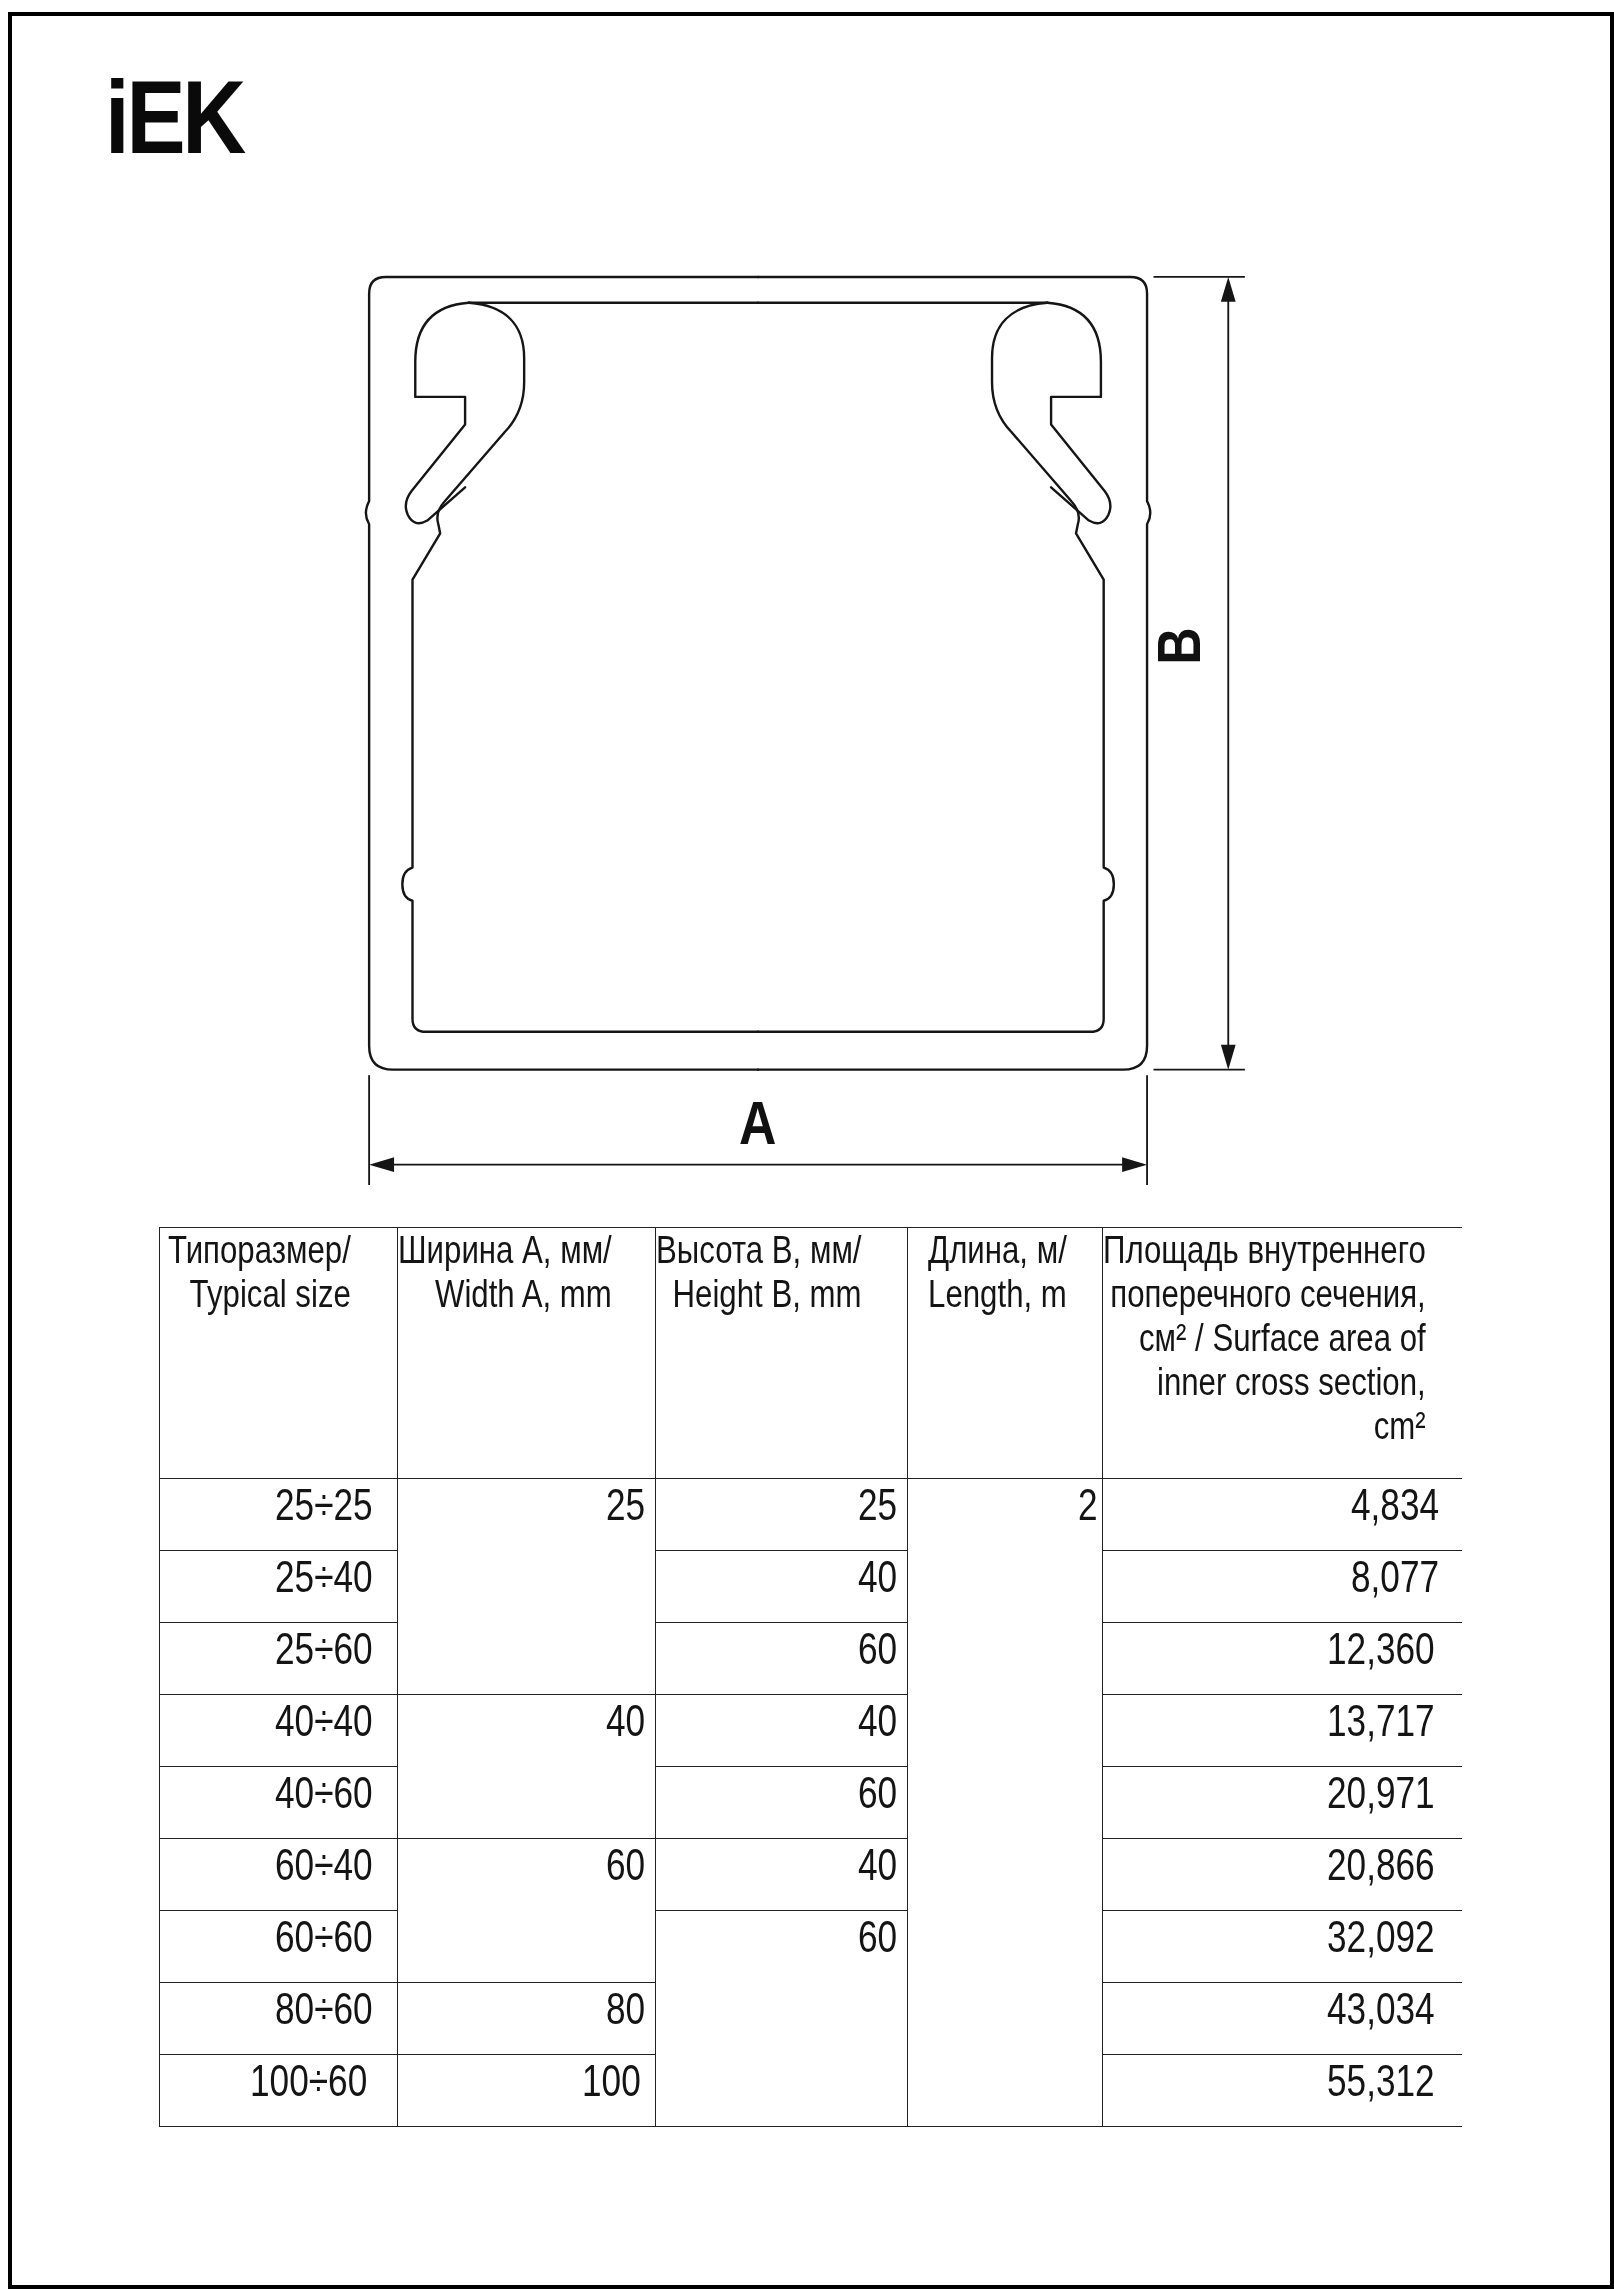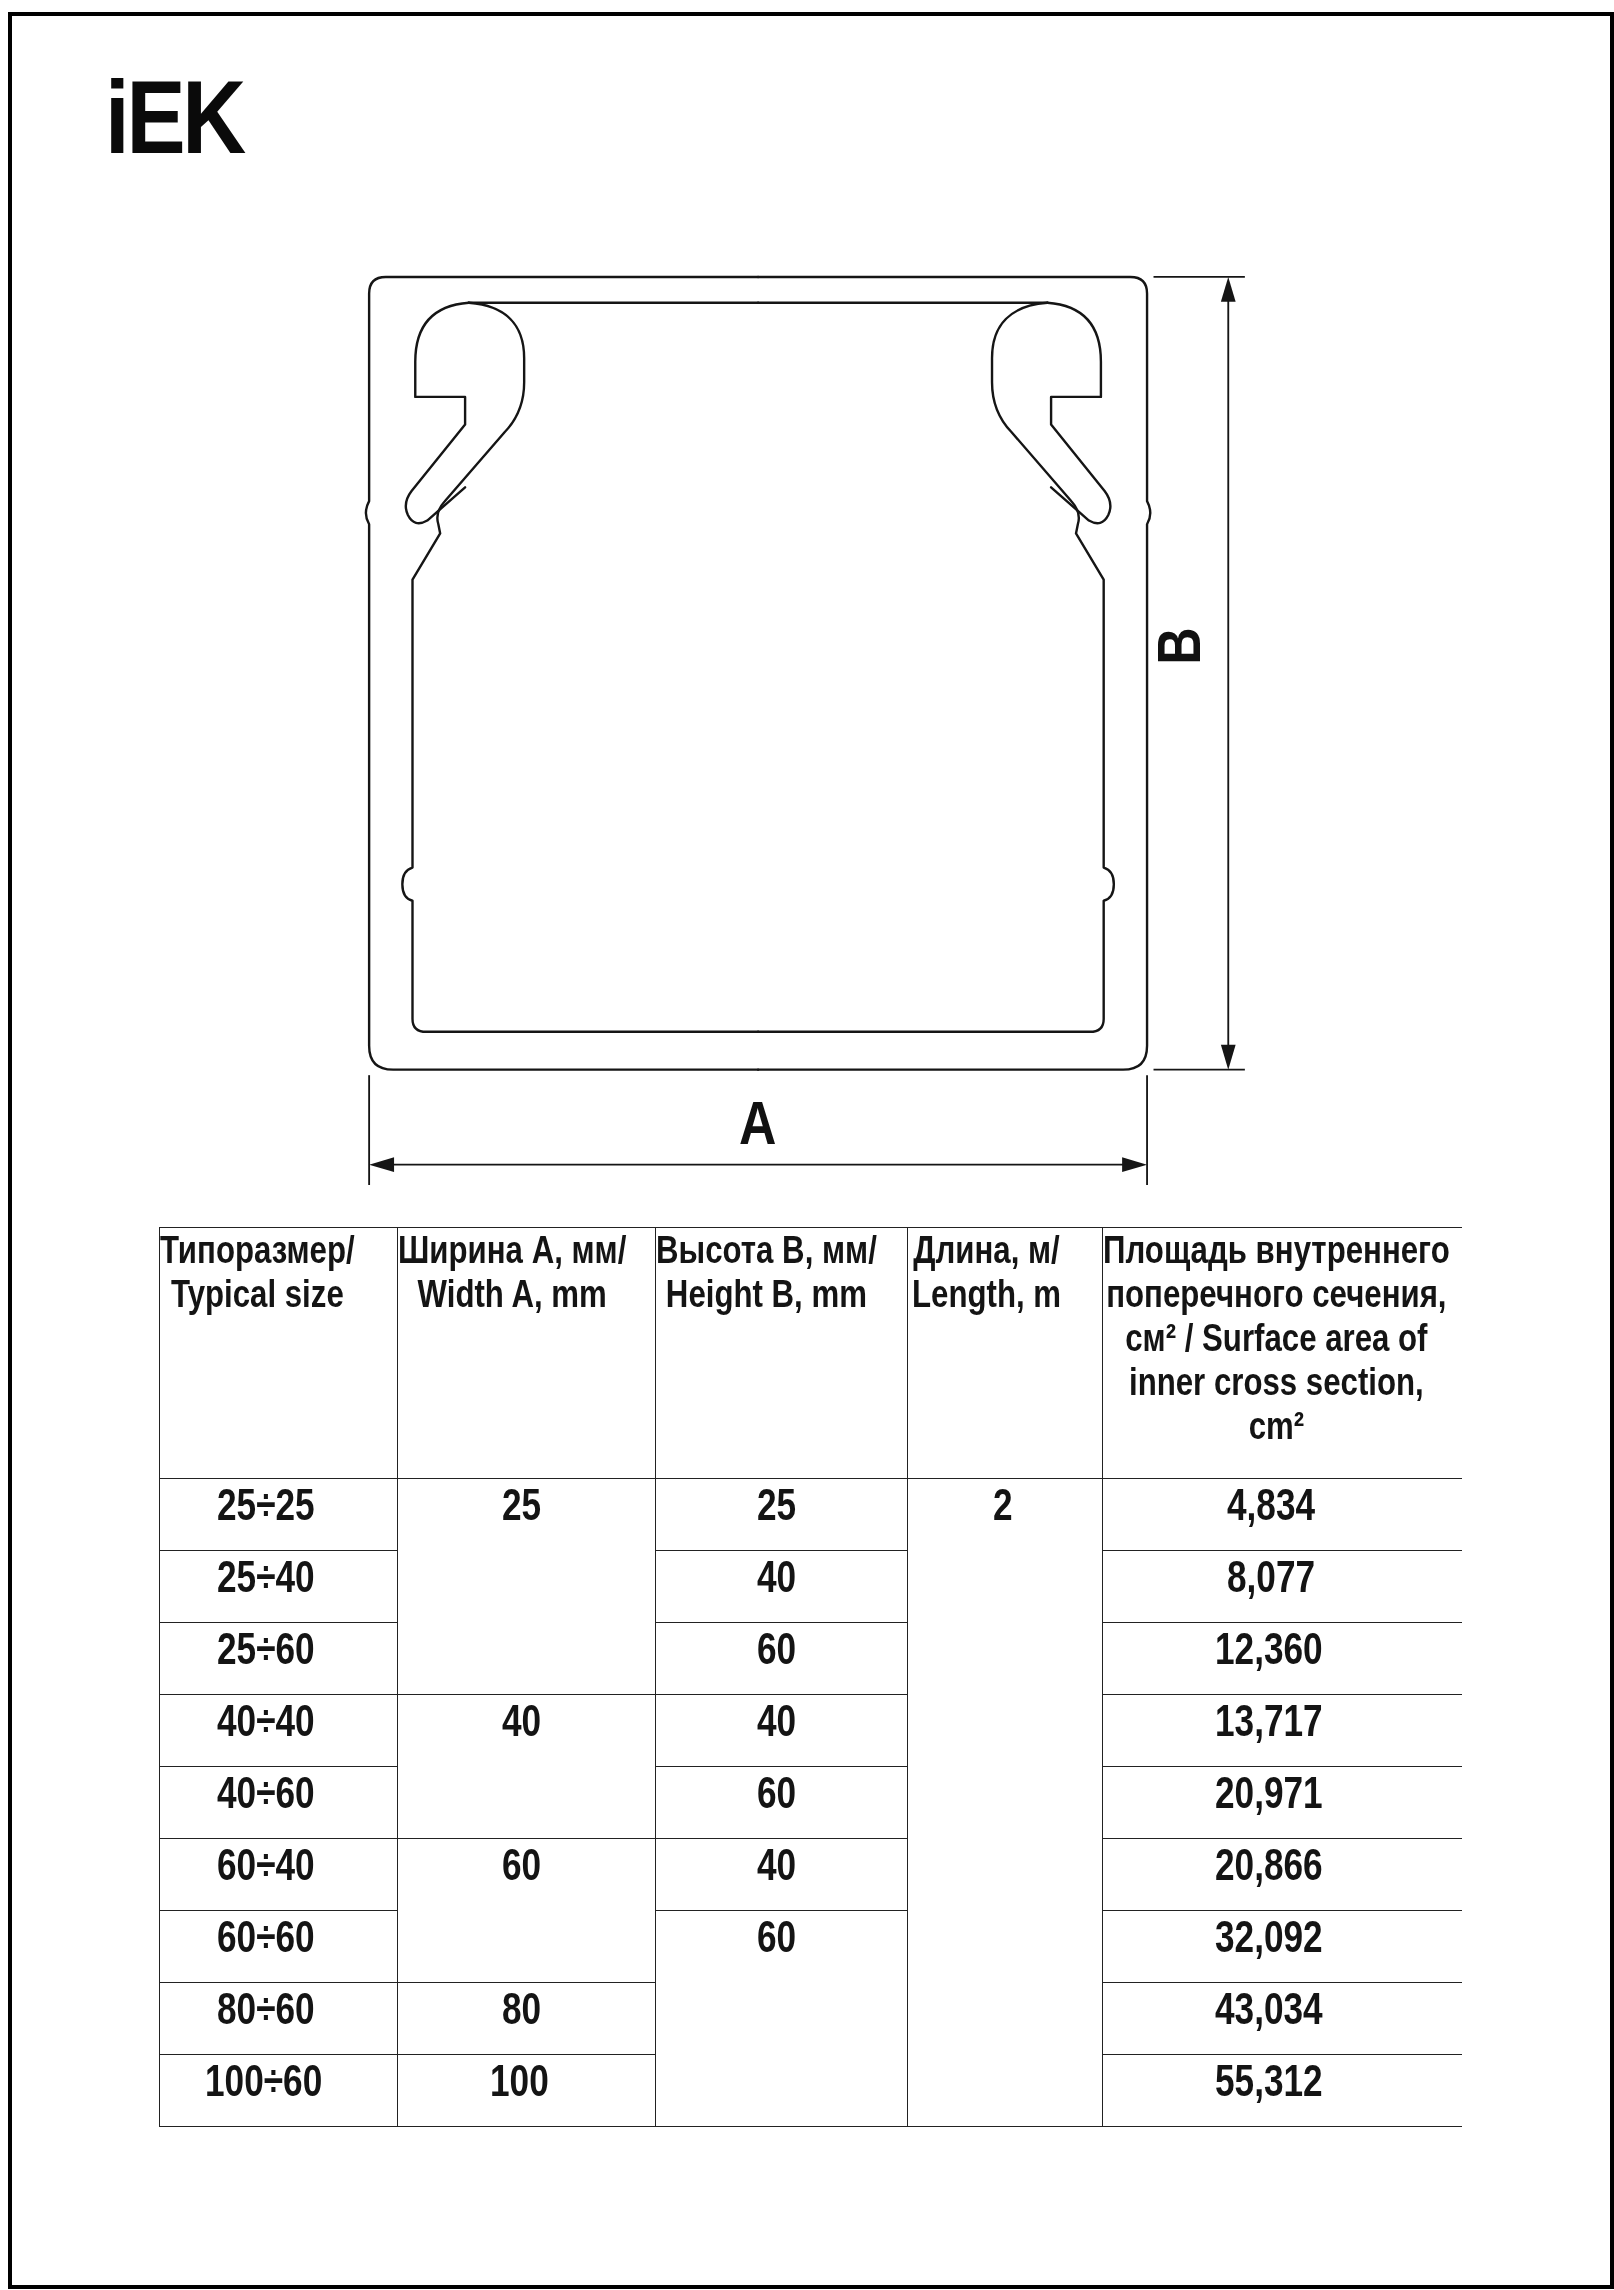--- a/index.html
+++ b/index.html
@@ -26,21 +26,21 @@
   }
   .drawing-svg { position:absolute; left:0; top:0; }
 
   table.spec {
     position:absolute; left:159px; top:1227px;
     width:1302px;
     border-collapse:collapse; table-layout:fixed;
     font-size:44px; color:#141414;
   }
   table.spec td, table.spec th {
-    padding:0; font-weight:bold; text-align:center; vertical-align:top;
+    padding:0; font-weight:normal; text-align:right; vertical-align:top;
   }
   .bl { border-left:1.8px solid #222; }
   .bt { border-top:1.8px solid #222; }
   .bb { border-bottom:1.8px solid #222; }
   tr.hdr    { height:251px; }
   tr.datarow { height:72px; }
   .hcell { padding:11px 0 0 16.6px; font-size:39px; }
   .dcell { padding:10px 0 0 16.6px; line-height:52px; }
   .txt {
     display:inline-block;

